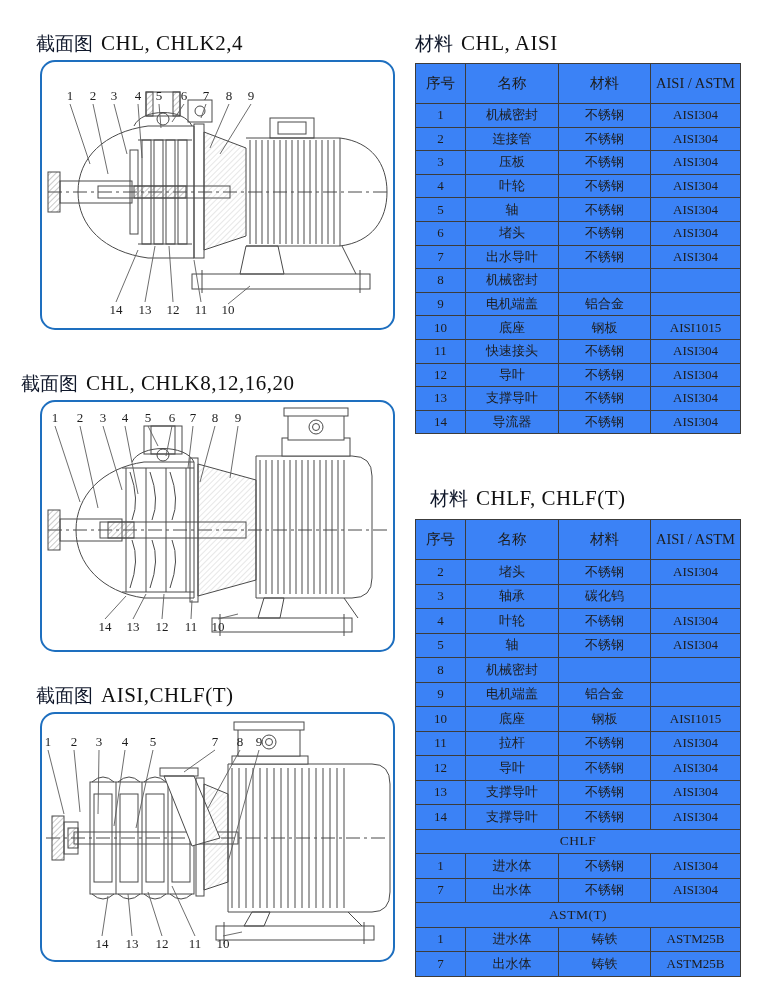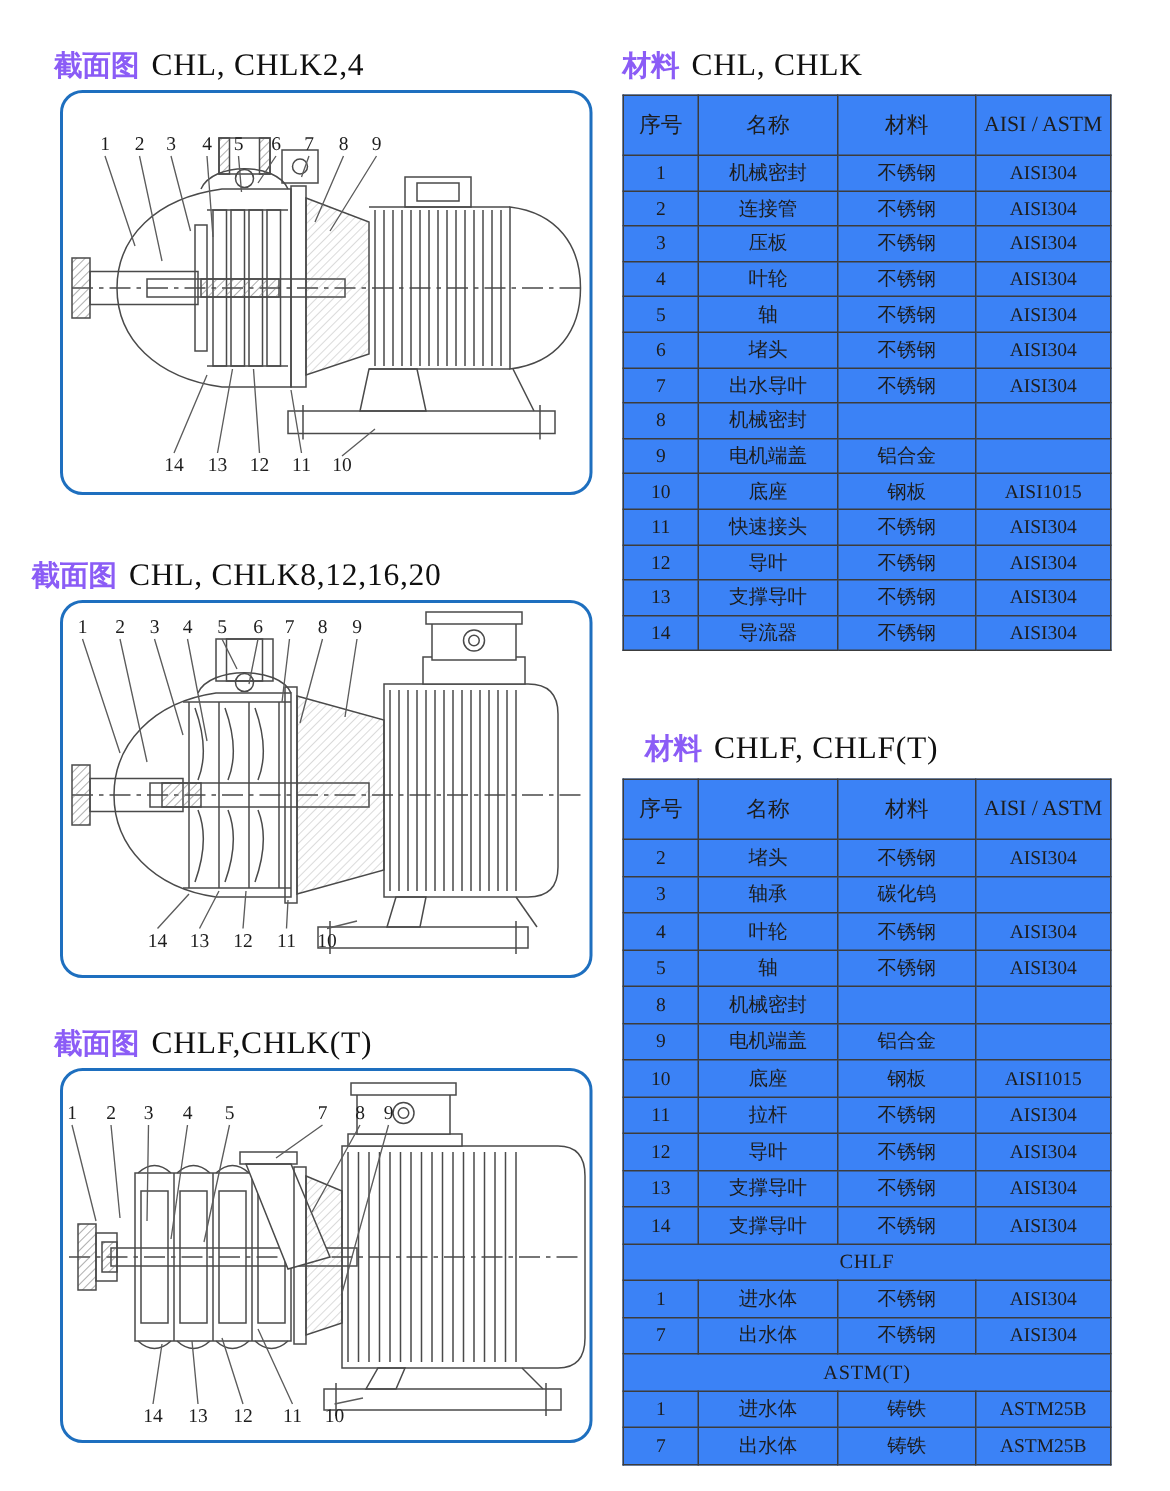--- a/index.html
+++ b/index.html
@@ -1,19 +1,19 @@
 <!DOCTYPE html>
 <html><head>
 <meta charset="utf-8">
 <style>
   html,body{margin:0;padding:0;}
   body{width:780px;height:994px;position:relative;background:#ffffff;
        font-family:"Liberation Serif",serif;overflow:hidden;}
   .sec-title{position:absolute;white-space:nowrap;}
-  .cjk{font-family:"Liberation Sans",sans-serif;font-weight:700;font-size:19px;color:#8b5cf6;}
+  .cjk{font-family:"Liberation Sans",sans-serif;font-weight:400;font-size:19px;color:#0f172a;}
   .lat{font-family:"Liberation Serif",serif;font-size:21px;color:#101010;margin-left:8px;letter-spacing:.5px;}
   .dbox{position:absolute;border:2px solid #1e6fbf;border-radius:15px;background:#fff;}
   .dbox svg{display:block;}
   .art{stroke:#4a4a4a;stroke-width:1;fill:none;}
   .cl{stroke-dasharray:14 4 3 4;}
   .ld{stroke:#5c5c5c;stroke-width:.9;fill:none;}
   .num{font:13px "Liberation Serif",serif;fill:#1d1d1d;text-anchor:middle;stroke:none;}
   table.mat{position:absolute;border-collapse:collapse;table-layout:fixed;background:#3b82f6;}
   .mat th,.mat td{border:1px solid #3c3c3c;text-align:center;vertical-align:middle;
        font-size:13px;color:#1d1d1d;padding:0;white-space:nowrap;overflow:hidden;}
@@ -146,21 +146,21 @@
     <text class="num" x="196" y="20">9</text>
     <text class="num" x="63" y="229">14</text>
     <text class="num" x="91" y="229">13</text>
     <text class="num" x="120" y="229">12</text>
     <text class="num" x="149" y="229">11</text>
     <text class="num" x="176" y="229">10</text>
   </svg>
 </div>
 
 <div class="sec-title" style="left:36px;top:683px;">
-  <span class="cjk">截面图</span><span class="lat">CHLF,CHLK(T)</span>
+  <span class="cjk">截面图</span><span class="lat">AISI,CHLF(T)</span>
 </div>
 <div class="dbox" style="left:40px;top:712px;width:351px;height:246px;">
   <svg width="351" height="246" viewBox="0 0 351 246">
     <defs>
       <pattern id="h3" width="4" height="4" patternUnits="userSpaceOnUse" patternTransform="rotate(45)">
         <line x1="0" y1="0" x2="0" y2="4" stroke="#777" stroke-width="0.8"></line>
       </pattern>
     </defs>
     <g class="art">
       <line class="cl" x1="4" y1="124" x2="345" y2="124"></line>
@@ -207,21 +207,21 @@
     <text class="num" x="217" y="32">9</text>
     <text class="num" x="60" y="234">14</text>
     <text class="num" x="90" y="234">13</text>
     <text class="num" x="120" y="234">12</text>
     <text class="num" x="153" y="234">11</text>
     <text class="num" x="181" y="234">10</text>
   </svg>
 </div>
 
 <div class="sec-title" style="left:415px;top:31px;">
-  <span class="cjk">材料</span><span class="lat">CHL, CHLK</span>
+  <span class="cjk">材料</span><span class="lat">CHL, AISI</span>
 </div>
 <table class="mat t1" style="left:415px;top:63px;">
   <colgroup>
       <col style="width:50px">
       <col style="width:93px">
       <col style="width:92px">
       <col style="width:90px">
     </colgroup>
   <thead>
     <tr>

